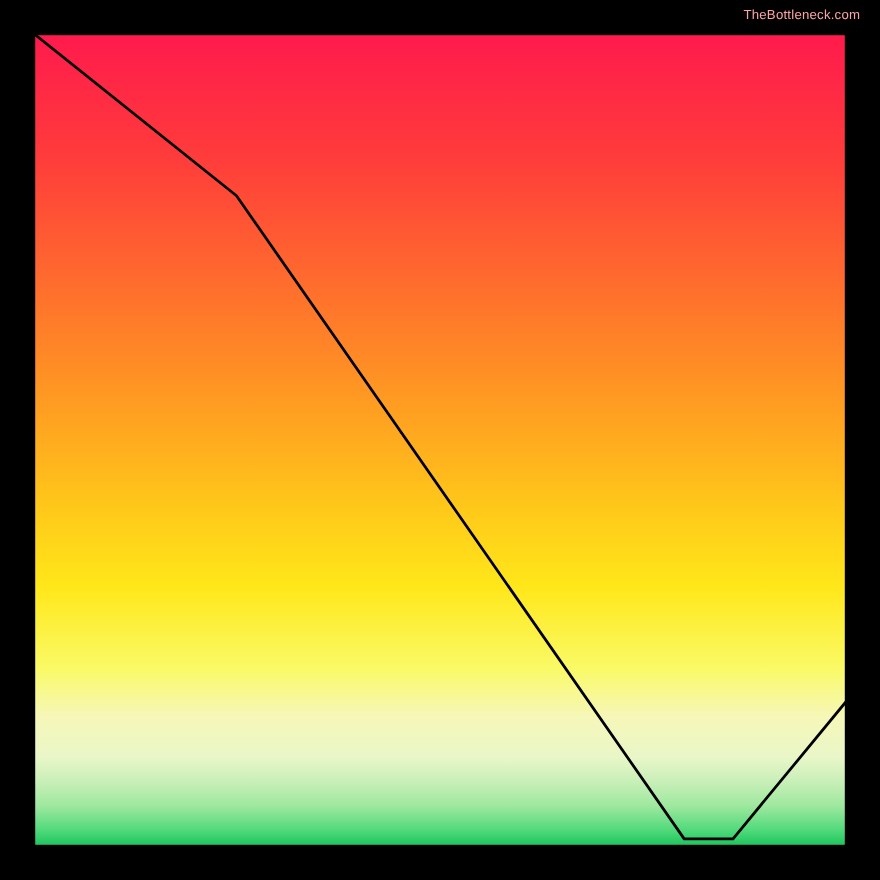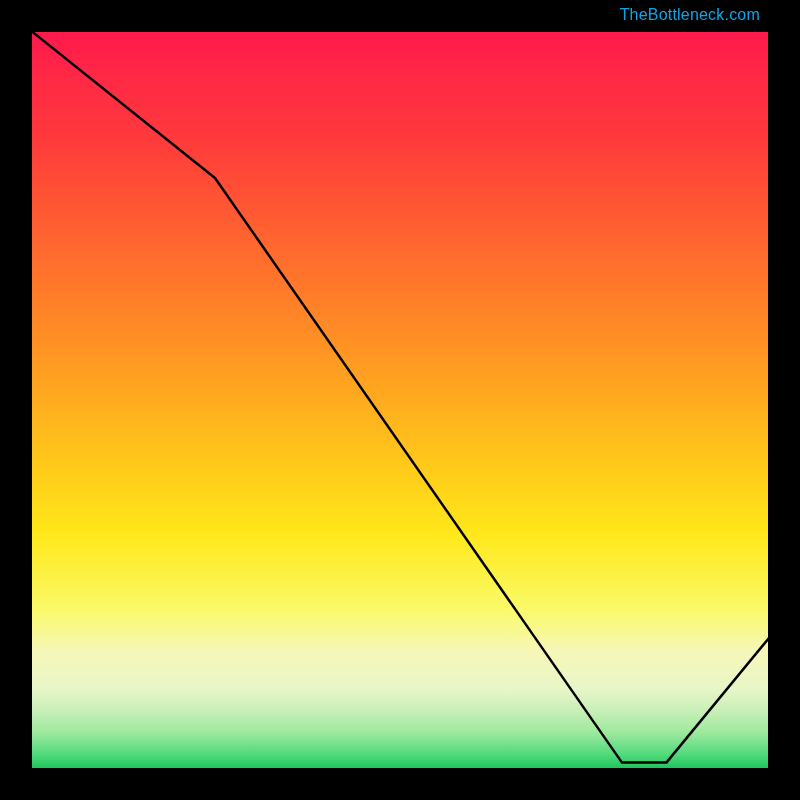--- a/index.html
+++ b/index.html
@@ -45,23 +45,23 @@
   svg.overlay {
     position: absolute;
     left: 0;
     top: 0;
     width: 740px;
     height: 740px;
   }
   .attribution {
     position: absolute;
     top: 6px;
-    right: 40px;
-    color: #0ea5e9;
-    font-size: 16px;
+    right: 18px;
+    color: #fca5a5;
+    font-size: 12px;
     letter-spacing: 0.2px;
   }
   .annotation {
     fill: #d23a1e;
     font-size: 13px;
     font-weight: 700;
     letter-spacing: 0.5px;
   }
 </style>
 </head>

